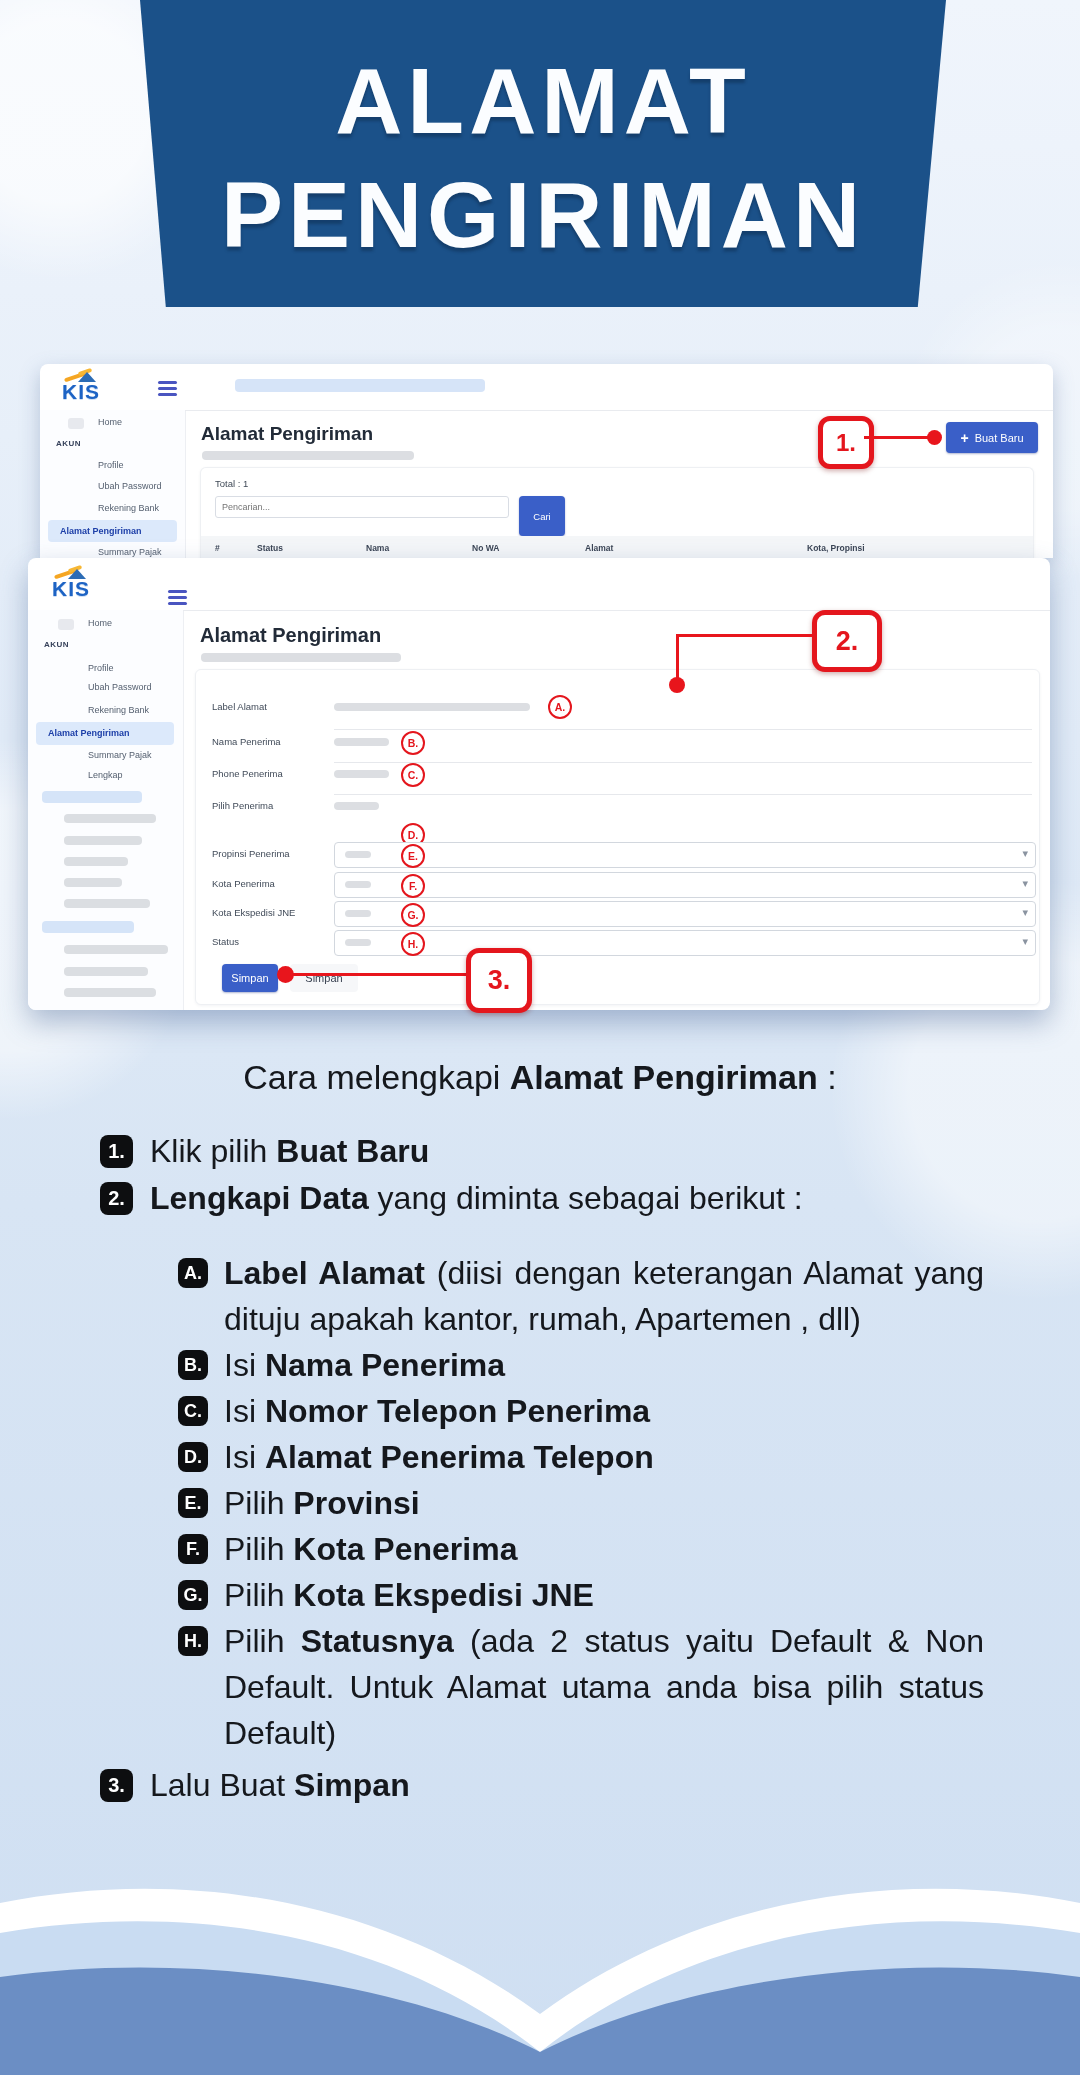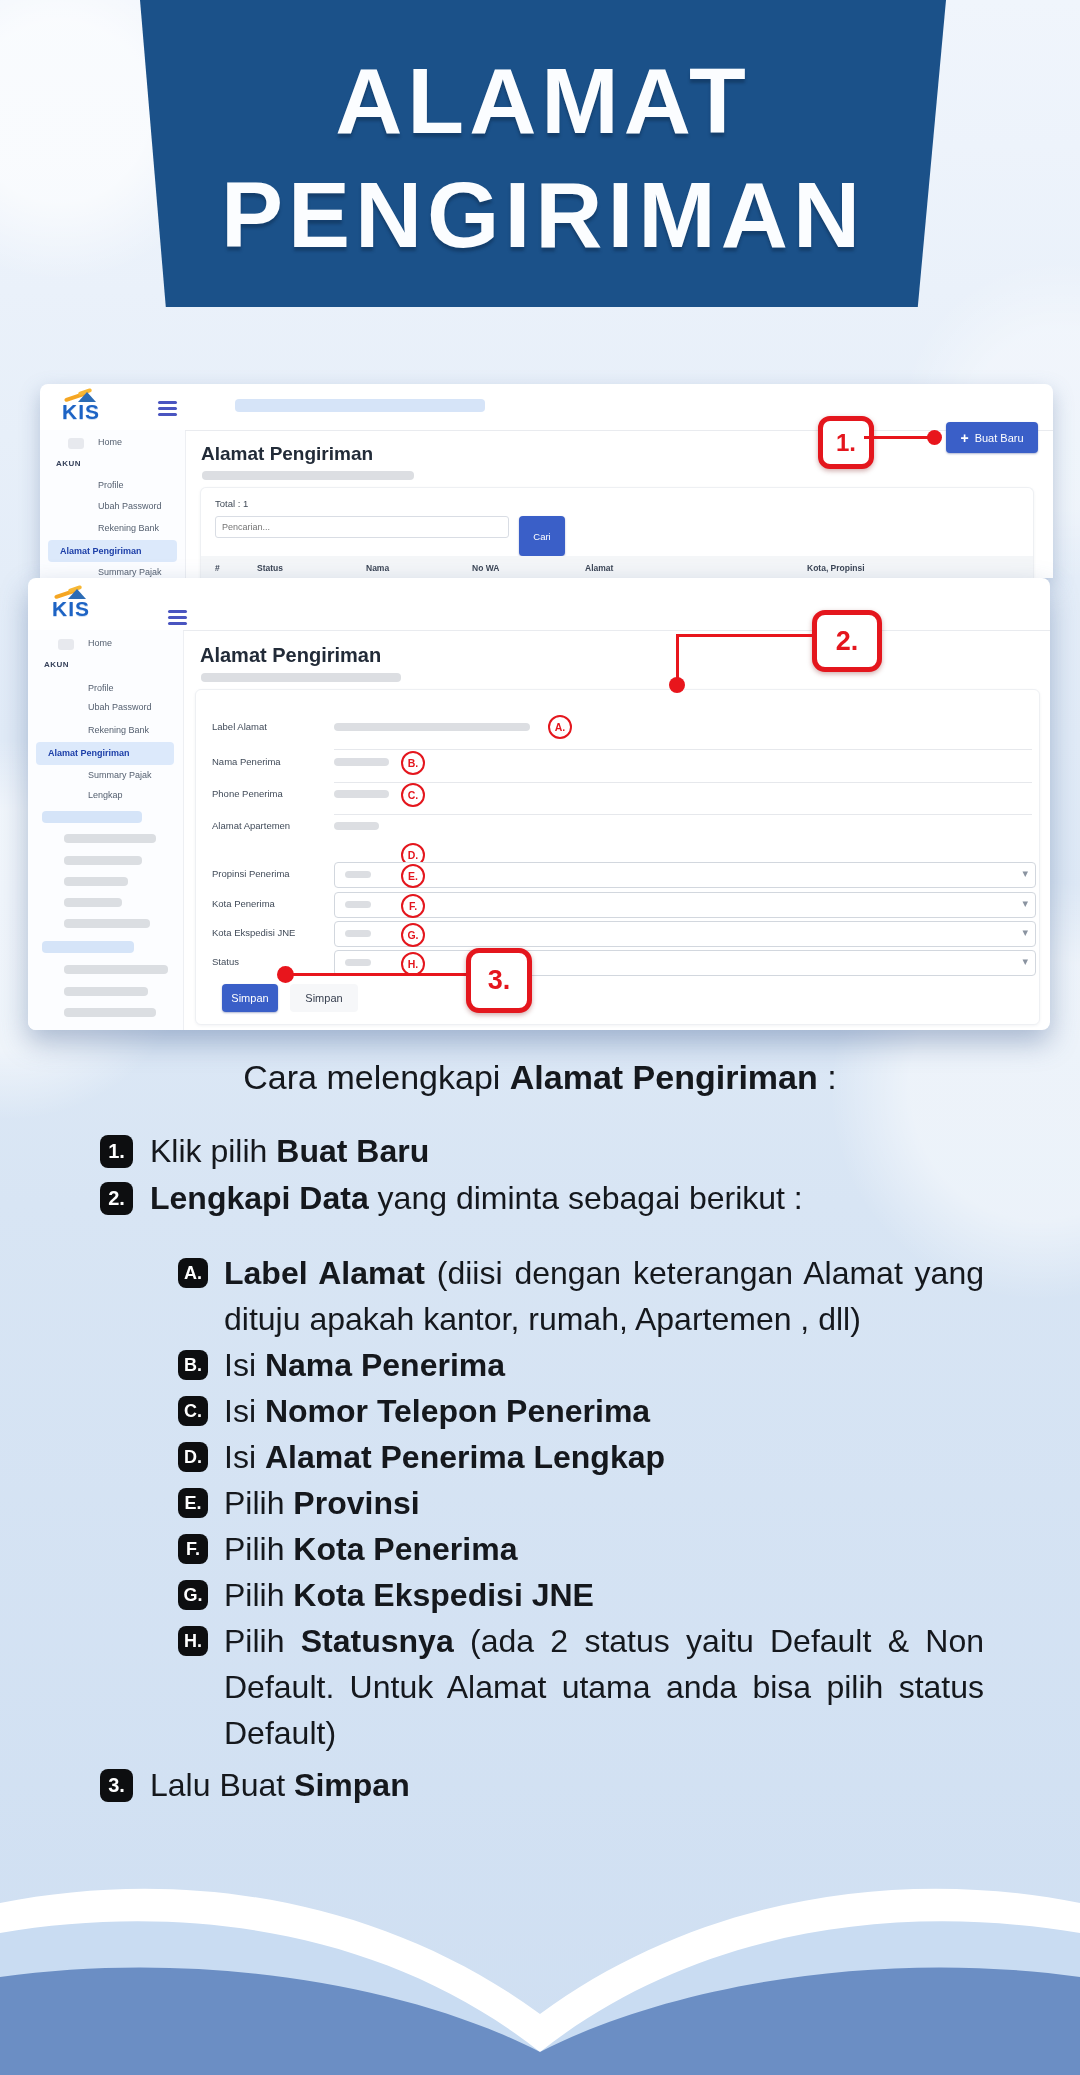--- a/index.html
+++ b/index.html
@@ -14,21 +14,21 @@
   .abs{position:absolute;}
 
   
   .banner{left:140px;top:0;width:806px;height:307px;background:#1b5189;
     clip-path:polygon(0 0,100% 0,96.5% 100%,3.2% 100%);
     display:flex;flex-direction:column;align-items:center;justify-content:center;gap:14px;padding-top:8px;box-sizing:border-box;}
   .banner div{color:#fbfdff;font-weight:bold;font-size:93px;letter-spacing:5px;line-height:100px;
     text-shadow:0 4px 3px rgba(9,34,66,.4);}
 
   
-  .shot{background:#fff;overflow:hidden;margin-top:20px;}
+  .shot{background:#fff;overflow:hidden;}
   .logo{display:flex;flex-direction:column;align-items:center;width:58px;}
   .logo .swoosh{width:34px;height:13px;position:relative;}
   .logo .swoosh i{position:absolute;display:block;height:4px;border-radius:2px;background:#f5a623;transform:rotate(-18deg);}
   .logo .swoosh i:nth-child(1){width:22px;left:0;top:6px;}
   .logo .swoosh i:nth-child(2){width:14px;left:14px;top:1px;background:#f7b733;}
   .logo .swoosh .roof{position:absolute;right:2px;top:3px;width:0;height:0;border-left:9px solid transparent;border-right:9px solid transparent;border-bottom:10px solid #2c6cb5;}
   .logo .kis{font-size:21px;font-weight:bold;color:#1d63c4;letter-spacing:1px;line-height:20px;text-shadow:0 1px 0 #cfe0f5;}
   .burger span{display:block;width:19px;height:3px;background:#4a55c0;border-radius:2px;margin-bottom:3px;}
   .sb{background:#fcfdff;border-right:1px solid #edeff3;}
   .sb .item{position:absolute;font-size:9px;color:#556070;white-space:nowrap;}
@@ -203,21 +203,21 @@
           </span>
         <span class="fline" style="left:138px;top:92px;width:698px;"></span>
 
         <span class="flabel" style="left:16px;top:98px;">Phone Penerima</span>
         <span class="redact abs" style="left:138px;top:100px;width:55px;height:8px;"></span>
         <span class="ltr" style="left:205px;top:93px;">
             <span>C.</span>
           </span>
         <span class="fline" style="left:138px;top:124px;width:698px;"></span>
 
-        <span class="flabel" style="left:16px;top:130px;">Alamat Apartemen</span>
+        <span class="flabel" style="left:16px;top:130px;">Pilih Penerima</span>
         <span class="redact abs" style="left:138px;top:132px;width:45px;height:8px;"></span>
         <span class="ltr" style="left:205px;top:153px;">
             <span>D.</span>
           </span>
         <span class="fline" style="left:138px;top:176px;width:698px;"></span>
 
         <span class="flabel" style="left:16px;top:178px;">Propinsi Penerima</span>
         <span class="select" style="left:138px;top:172px;width:700px;">
           <span class="redact abs" style="left:10px;top:8px;width:26px;height:7px;"></span>
           <span class="caret">▾</span>
@@ -298,21 +298,21 @@
       <div class="sub-row">
         <span class="subbadge">B.</span>
         <span class="sub-text"><span>Isi </span><b>Nama Penerima</b><span></span></span>
       </div>
       <div class="sub-row">
         <span class="subbadge">C.</span>
         <span class="sub-text"><span>Isi </span><b>Nomor Telepon Penerima</b><span></span></span>
       </div>
       <div class="sub-row">
         <span class="subbadge">D.</span>
-        <span class="sub-text"><span>Isi </span><b>Alamat Penerima Lengkap</b><span></span></span>
+        <span class="sub-text"><span>Isi </span><b>Alamat Penerima Telepon</b><span></span></span>
       </div>
       <div class="sub-row">
         <span class="subbadge">E.</span>
         <span class="sub-text"><span>Pilih </span><b>Provinsi</b><span></span></span>
       </div>
       <div class="sub-row">
         <span class="subbadge">F.</span>
         <span class="sub-text"><span>Pilih </span><b>Kota Penerima</b><span></span></span>
       </div>
       <div class="sub-row">

